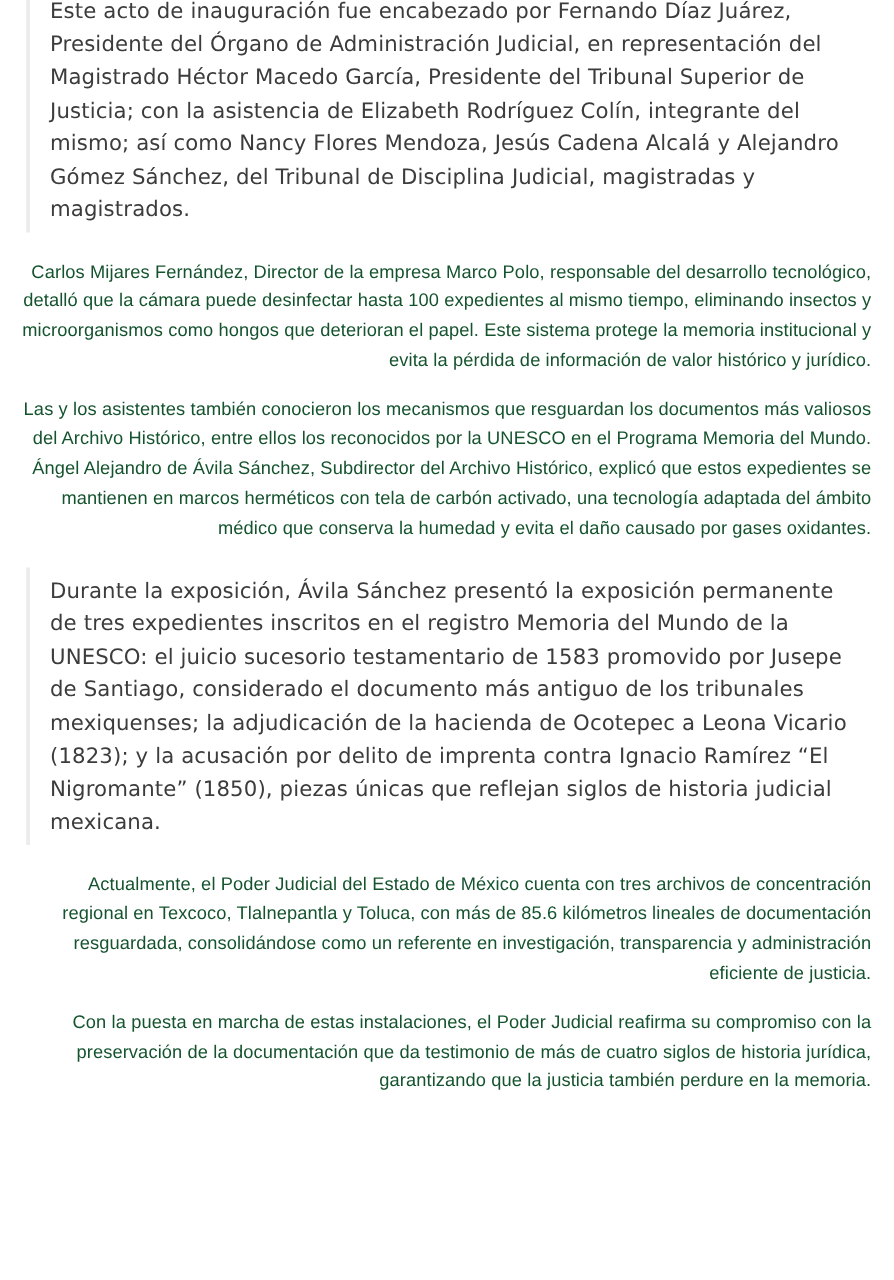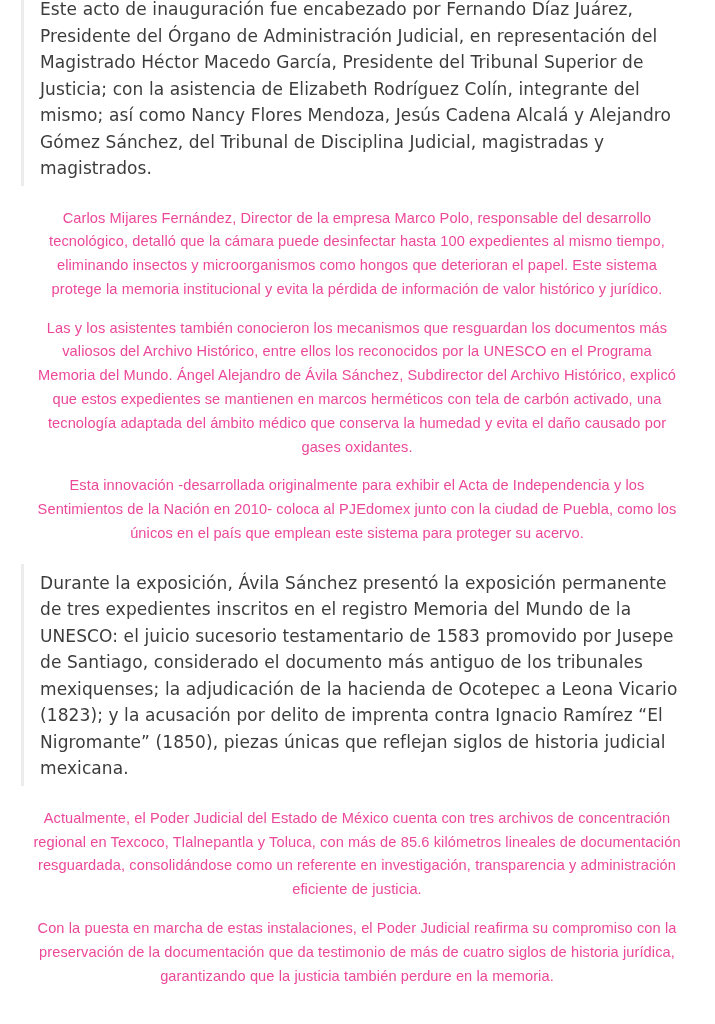--- a/index.html
+++ b/index.html
@@ -17,23 +17,23 @@
     box-sizing: border-box;
     width: 715px;
     padding: 0 18px 0 17px;
     margin-top: -4px; 
   }
   .para {
     font-family: "Liberation Sans", sans-serif;
     font-size: 14.6px;
     line-height: 23.8px;
     letter-spacing: 0.1px;
-    color: #ec4899;
-    margin: 15px 16px;
-    text-align: center;
+    color: #14532d;
+    margin: 15px 0;
+    text-align: right;
   }
   .quote {
     margin: 18px 0 21px 4px;
     border-left: 3px solid #ececec;
     padding: 6px 8px 4px 16px;
   }
   .quote.first {
     margin-top: 0;
     padding-top: 0;
   }
@@ -54,21 +54,20 @@
 
   <blockquote class="quote first">
     <p>Este acto de inauguración fue encabezado por Fernando Díaz Juárez, Presidente del Órgano de Administración Judicial, en representación del Magistrado Héctor Macedo García, Presidente del Tribunal Superior de Justicia; con la asistencia de Elizabeth Rodríguez Colín, integrante del mismo; así como Nancy Flores Mendoza, Jesús Cadena Alcalá y Alejandro Gómez Sánchez, del Tribunal de Disciplina Judicial, magistradas y magistrados.</p>
   </blockquote>
 
   <p class="para">Carlos Mijares Fernández, Director de la empresa Marco Polo, responsable del desarrollo tecnológico, detalló que la cámara puede desinfectar hasta 100 expedientes al mismo tiempo, eliminando insectos y microorganismos como hongos que deterioran el papel. Este sistema protege la memoria institucional y evita la pérdida de información de valor histórico y jurídico.</p>
 
 
   <p class="para">Las y los asistentes también conocieron los mecanismos que resguardan los documentos más valiosos del Archivo Histórico, entre ellos los reconocidos por la UNESCO en el Programa Memoria del Mundo. Ángel Alejandro de Ávila Sánchez, Subdirector del Archivo Histórico, explicó que estos expedientes se mantienen en marcos herméticos con tela de carbón activado, una tecnología adaptada del ámbito médico que conserva la humedad y evita el daño causado por gases oxidantes.</p>
 
-  <p class="para">Esta innovación -desarrollada originalmente para exhibir el Acta de Independencia y los Sentimientos de la Nación en 2010- coloca al PJEdomex junto con la ciudad de Puebla, como los únicos en el país que emplean este sistema para proteger su acervo.</p>
 
   <blockquote class="quote">
     <p>Durante la exposición, Ávila Sánchez presentó la exposición permanente de tres expedientes inscritos en el registro Memoria del Mundo de la UNESCO: el juicio sucesorio testamentario de 1583 promovido por Jusepe de Santiago, considerado el documento más antiguo de los tribunales mexiquenses; la adjudicación de la hacienda de Ocotepec a Leona Vicario (1823); y la acusación por delito de imprenta contra Ignacio Ramírez “El Nigromante” (1850), piezas únicas que reflejan siglos de historia judicial mexicana.</p>
   </blockquote>
 
   <p class="para">Actualmente, el Poder Judicial del Estado de México cuenta con tres archivos de concentración regional en Texcoco, Tlalnepantla y Toluca, con más de 85.6 kilómetros lineales de documentación resguardada, consolidándose como un referente en investigación, transparencia y administración eficiente de justicia.</p>
 
   <p class="para">Con la puesta en marcha de estas instalaciones, el Poder Judicial reafirma su compromiso con la preservación de la documentación que da testimonio de más de cuatro siglos de historia jurídica, garantizando que la justicia también perdure en la memoria.</p>
 
 </main>

